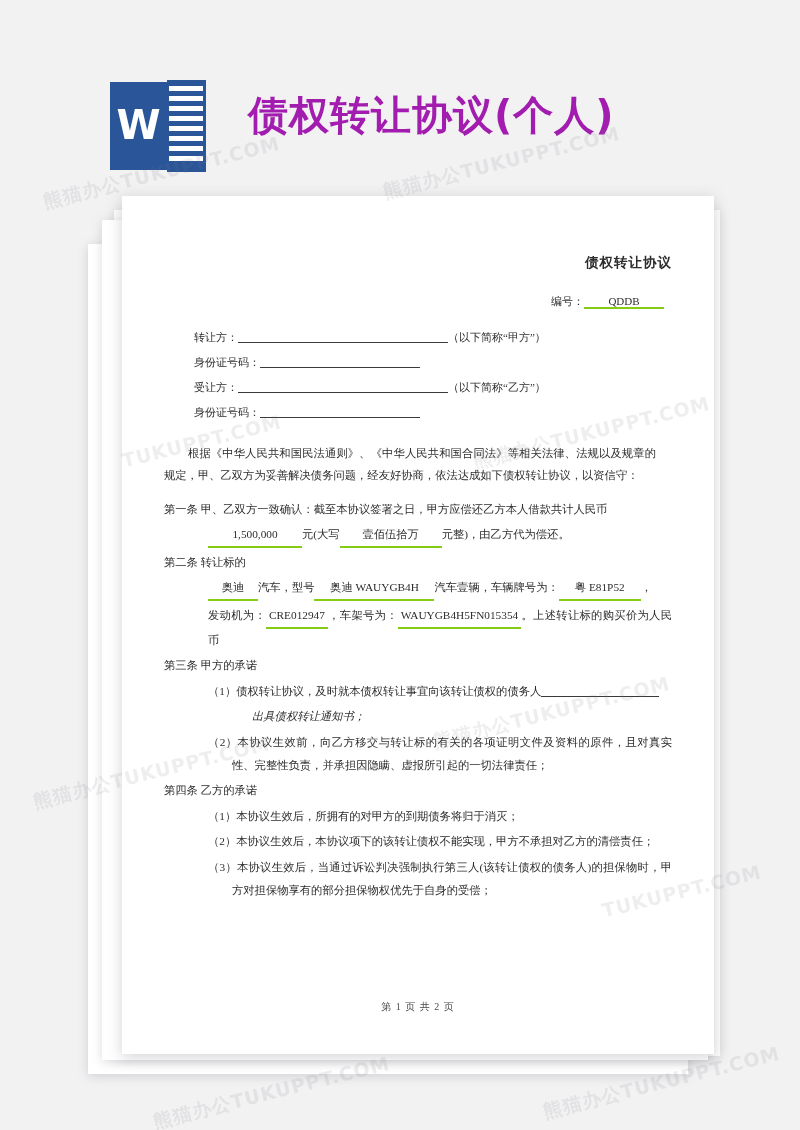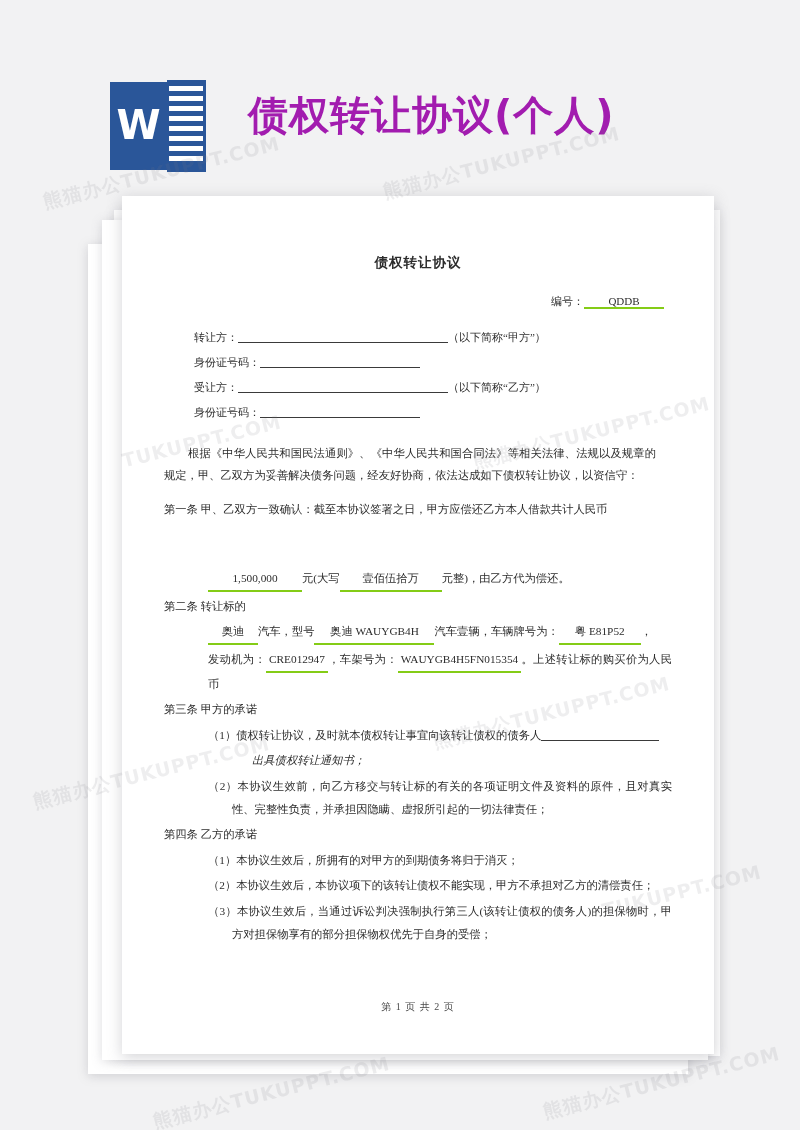--- a/index.html
+++ b/index.html
@@ -135,21 +135,21 @@
     left: 0; top: 0;
     width: 592px;
     height: 858px;
     box-sizing: border-box;
     padding: 60px 42px 0 42px;
     color: #2c2c2c;
     font-size: 11.3px;
     line-height: 1;
   }
   .contract-title {
-    text-align: center;
+    text-align: right;
     font-size: 13.5px;
     font-weight: bold;
     letter-spacing: 1px;
     margin-bottom: 26px;
   }
   .serial-row {
     text-align: right;
     font-size: 11px;
     margin-bottom: 22px;
     padding-right: 8px;
@@ -255,21 +255,21 @@
         </div>
       </div>
 
       <div class="para indent">根据《中华人民共和国民法通则》、《中华人民共和国合同法》等相关法律、法规以及规章的规定，甲、乙双方为妥善解决债务问题，经友好协商，依法达成如下债权转让协议，以资信守：</div>
 
       <div class="clause">
         <span>第一条</span>
         <span>甲、乙双方一致确认：截至本协议签署之日，甲方应偿还乙方本人借款共计人民币</span>
       </div>
       <div class="clause-body">
-        <span class="u-text" style="width:88px;margin-top:44px;">1,500,000</span><span>元(大写</span><span class="u-text" style="width:96px;">壹佰伍拾万</span><span>元整)，由乙方代为偿还。</span>
+        <span class="u-text" style="width:88px;">1,500,000</span><span>元(大写</span><span class="u-text" style="width:96px;">壹佰伍拾万</span><span>元整)，由乙方代为偿还。</span>
       </div>
 
       <div class="clause">
         <span>第二条</span>
         <span>转让标的</span>
       </div>
       <div class="clause-body">
         <span class="u-text" style="width:44px;">奥迪</span><span>汽车，型号</span><span class="u-text" style="width:114px;">奥迪 WAUYGB4H</span><span>汽车壹辆，车辆牌号为：</span><span class="u-text" style="width:76px;">粤 E81P52</span><span>，</span>
       </div>
       <div class="clause-body">

